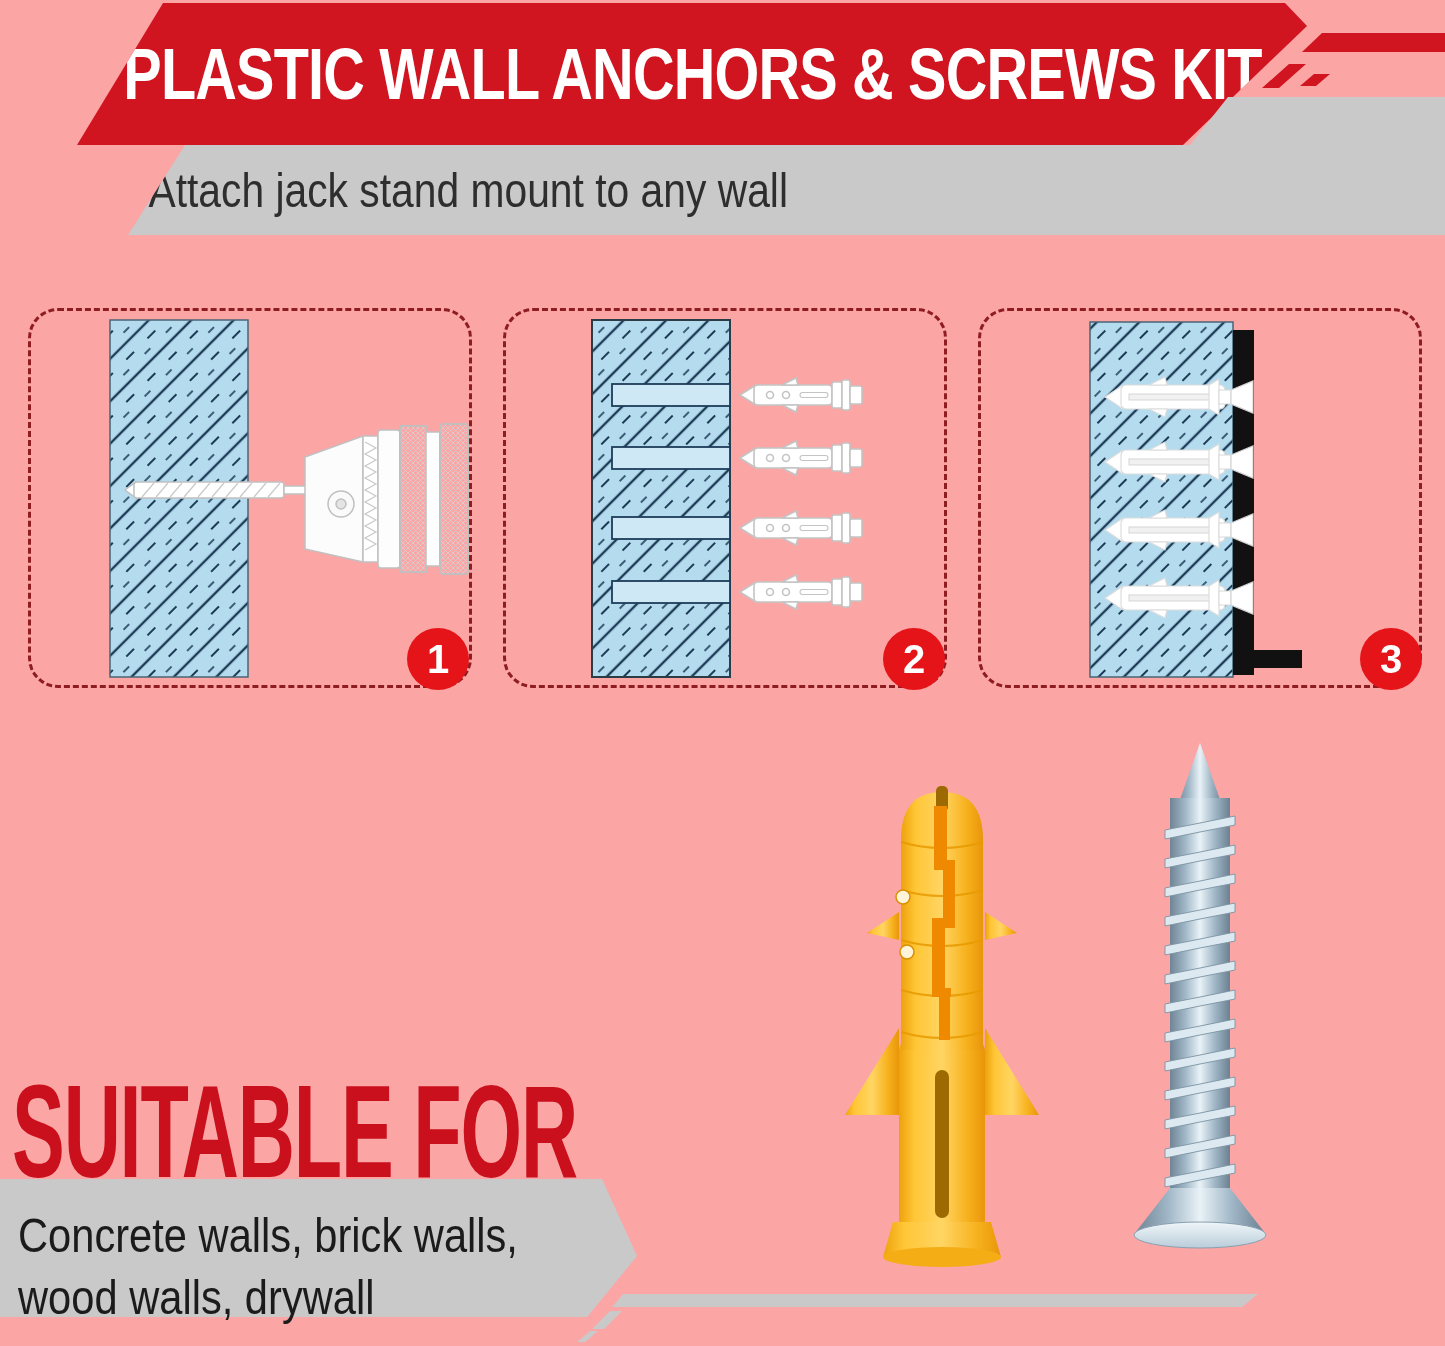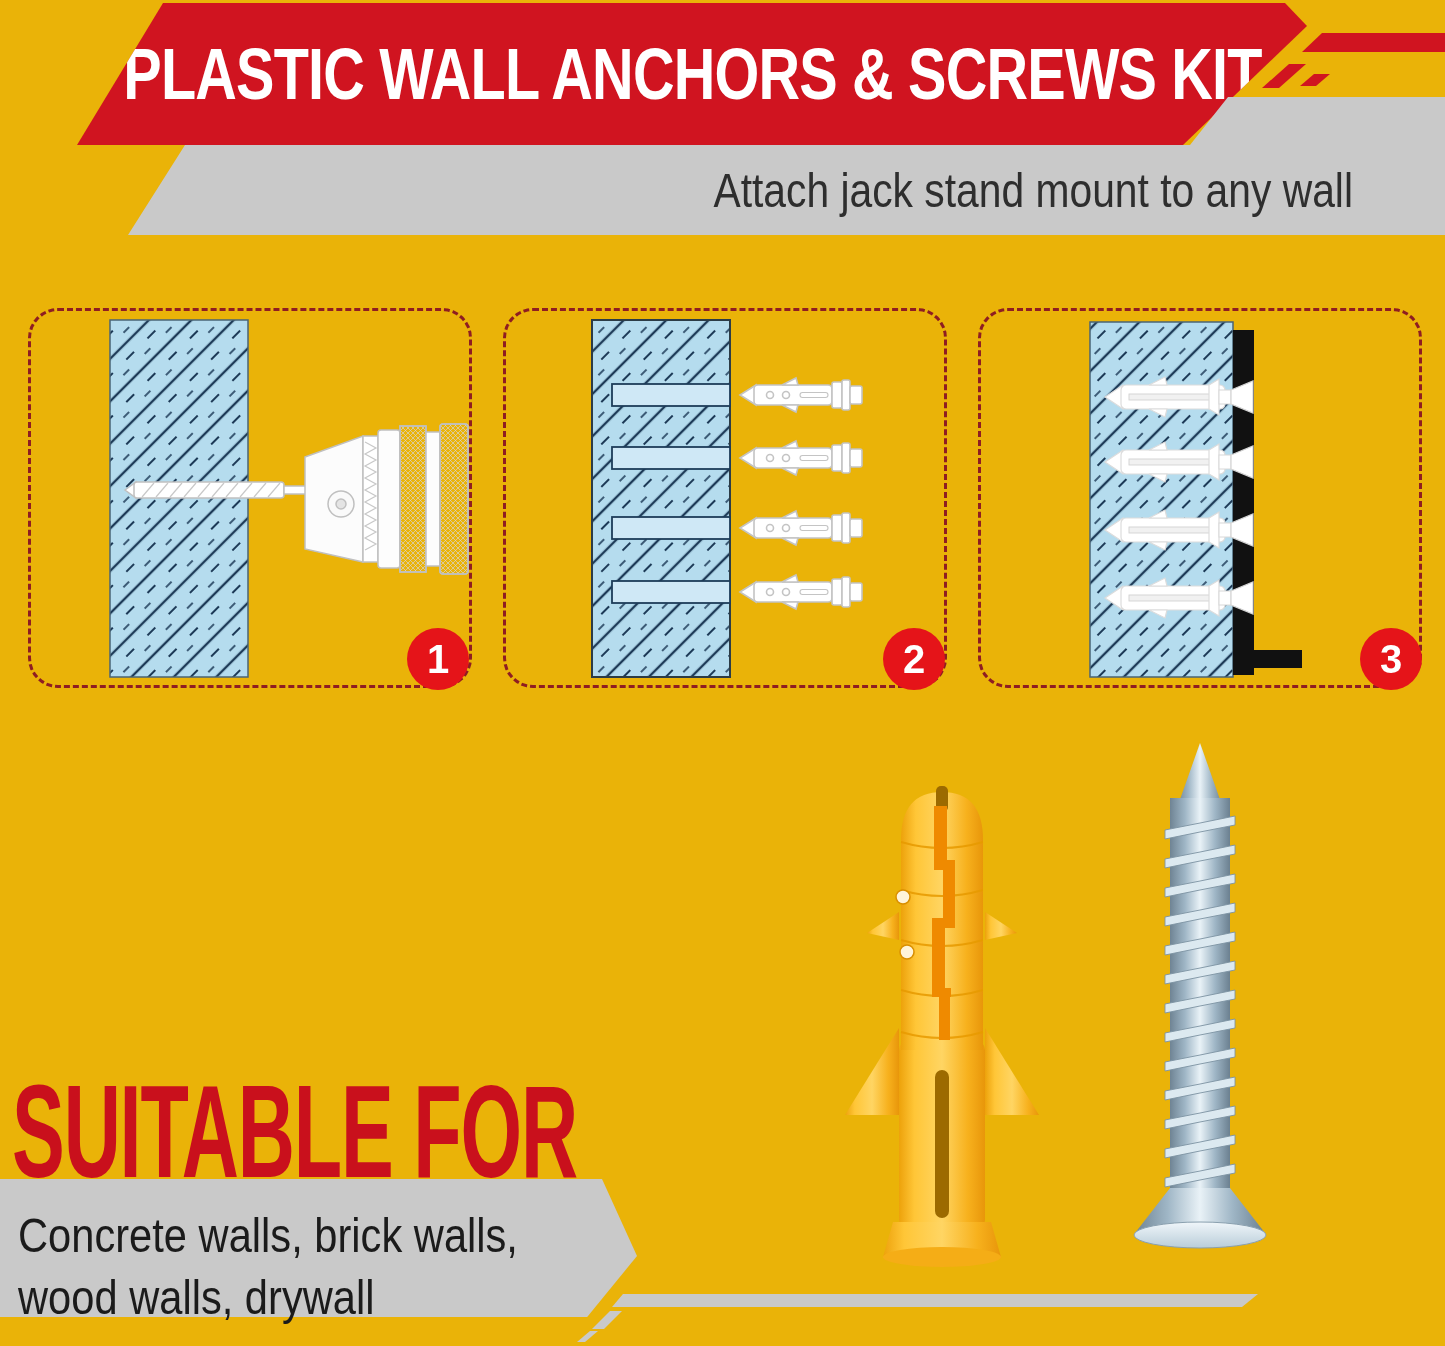--- a/index.html
+++ b/index.html
@@ -1,29 +1,29 @@
 <!DOCTYPE html>
 <html><head>
 <meta charset="utf-8">
 <style>
   html,body{margin:0;padding:0;background:#ffffff;}
-  .page{position:relative;width:1445px;height:1346px;background:#eab308;overflow:hidden;
+  .page{position:relative;width:1445px;height:1346px;background:#fca5a5;overflow:hidden;
         font-family:"Liberation Sans",sans-serif;}
   .abs{position:absolute;}
 
   
   .banner-red{left:77px;top:3px;width:1230px;height:142px;background:#d01420;
     clip-path:polygon(86px 0,1208px 0,1230px 23px,1106px 142px,0 142px);
     display:flex;align-items:center;justify-content:center;}
   .banner-red .title{color:#ffffff;font-size:72px;font-weight:700;white-space:nowrap;
     display:inline-block;transform:scaleX(0.80);letter-spacing:-1px;}
   .banner-gray{left:128px;top:97px;width:1317px;height:138px;background:#c9c9c9;
     clip-path:polygon(57px 48px,1062px 48px,1100px 0,1317px 0,1317px 138px,0 138px);}
   .banner-gray .subwrap{position:absolute;left:0;right:0;top:48px;bottom:0;
-    display:flex;align-items:center;justify-content:flex-end;}
+    display:flex;align-items:center;justify-content:flex-start;}
   .banner-gray .subtitle{color:#2e2e2e;font-size:48px;white-space:nowrap;display:inline-block;
     transform:translateX(-36px) scaleX(0.85);}
 
   
   .slash{background:#d01420;}
   .slash-line{left:1302px;top:33px;width:143px;height:19px;
     clip-path:polygon(20px 0,143px 0,143px 19px,0 19px);}
   .slash-a{left:1262px;top:64px;width:44px;height:24px;
     clip-path:polygon(27px 0,44px 0,17px 24px,0 24px);}
   .slash-b{left:1300px;top:74px;width:30px;height:12px;

